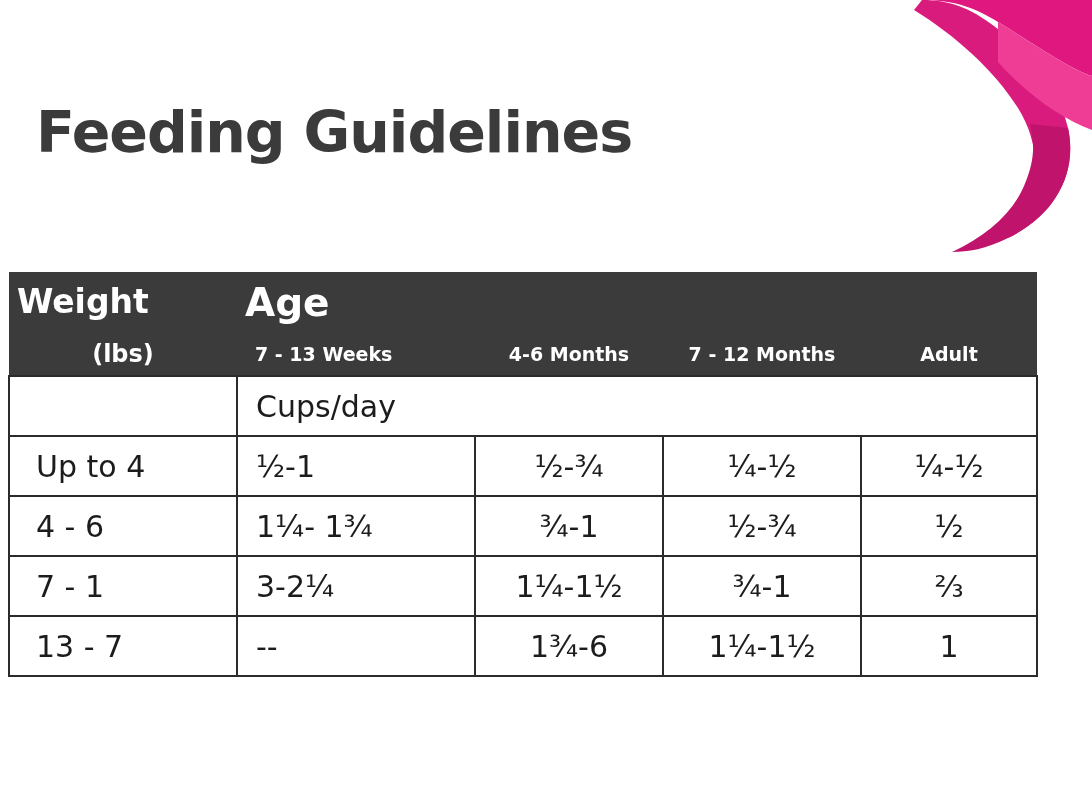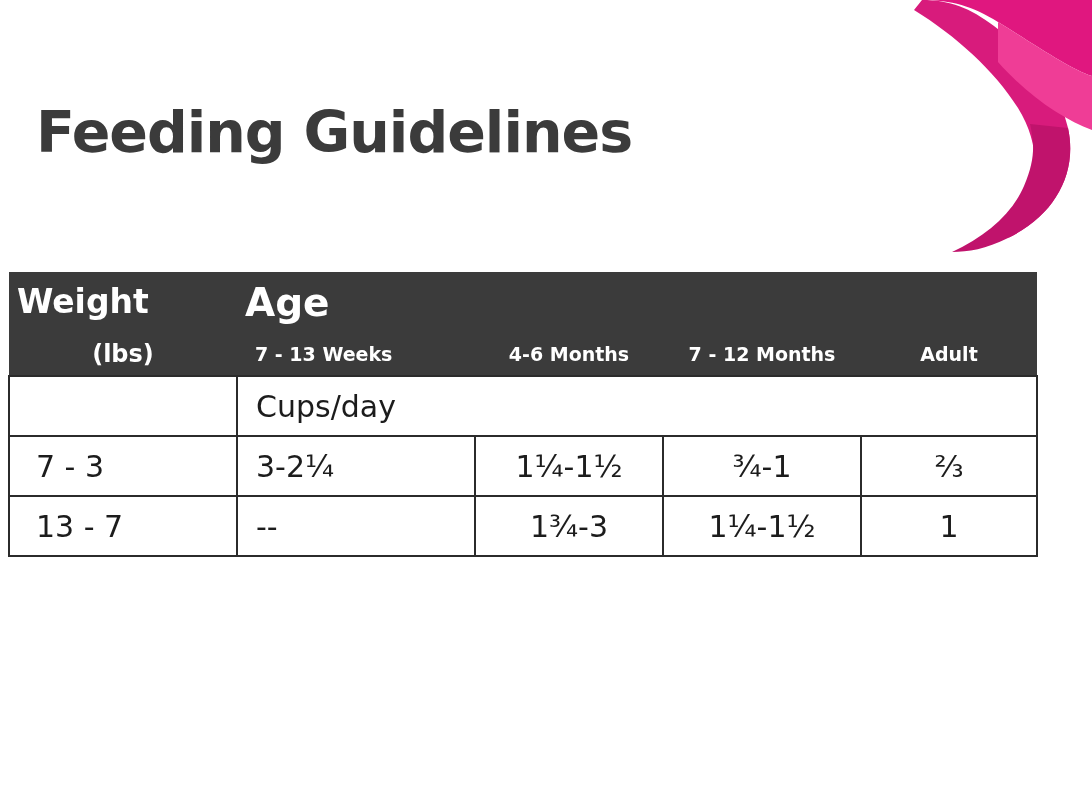--- a/index.html
+++ b/index.html
@@ -163,30 +163,44 @@
           <td class="hdr-age-col">7 - 12 Months</td>
           <td class="hdr-age-col">Adult</td>
         </tr>
 
         <tr class="row-first">
           <td class="cell wcell"></td>
           <td class="cell cupsday" colspan="4">Cups/day</td>
         </tr>
 
         <tr>
-          <td class="cell wcell">7 - 3</td>
+          <td class="cell wcell">Up to 4</td>
+          <td class="cell vcell first">½-1</td>
+          <td class="cell vcell">½-¾</td>
+          <td class="cell vcell">¼-½</td>
+          <td class="cell vcell">¼-½</td>
+        </tr>
+        <tr>
+          <td class="cell wcell">4 - 6</td>
+          <td class="cell vcell first">1¼- 1¾</td>
+          <td class="cell vcell">¾-1</td>
+          <td class="cell vcell">½-¾</td>
+          <td class="cell vcell">½</td>
+        </tr>
+        <tr>
+          <td class="cell wcell">7 - 1</td>
           <td class="cell vcell first">3-2¼</td>
           <td class="cell vcell">1¼-1½</td>
           <td class="cell vcell">¾-1</td>
           <td class="cell vcell">⅔</td>
         </tr>
         <tr>
           <td class="cell wcell">13 - 7</td>
           <td class="cell vcell first">--</td>
-          <td class="cell vcell">1¾-3</td>
+          <td class="cell vcell">1¾-6</td>
           <td class="cell vcell">1¼-1½</td>
           <td class="cell vcell">1</td>
         </tr>
       </tbody>
     </table>
   </div>
 
 </div>
 
 </body></html>

